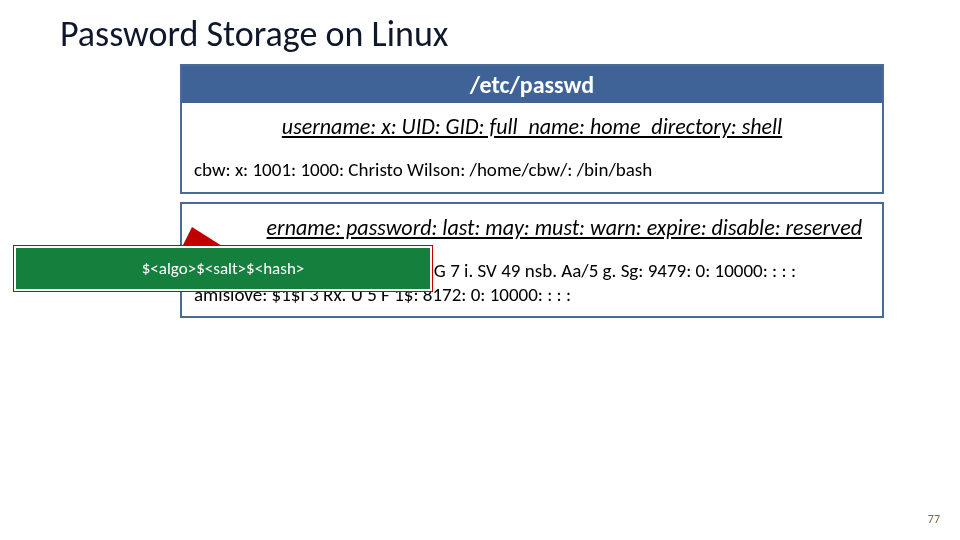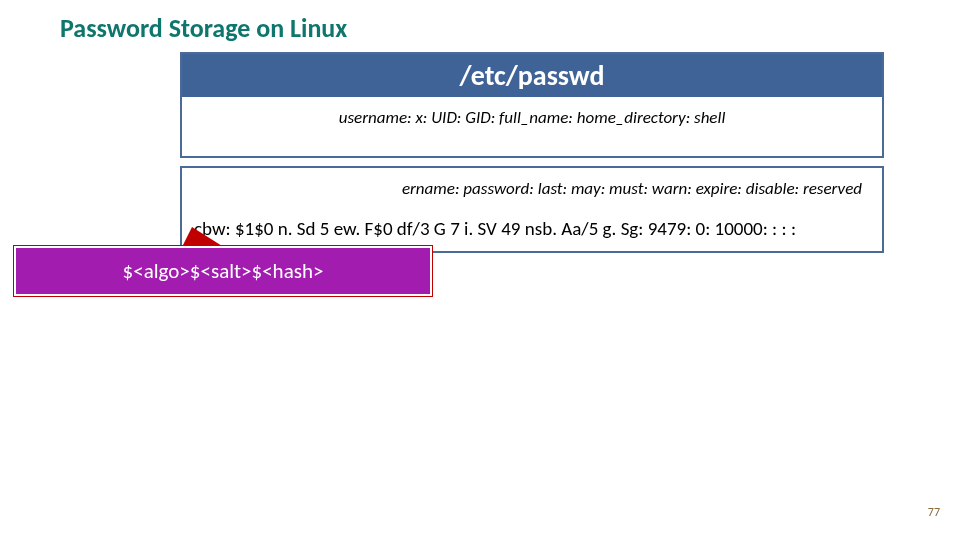--- a/index.html
+++ b/index.html
@@ -7,104 +7,107 @@
     padding: 0;
     width: 960px;
     height: 540px;
     font-family: Calibri, "Segoe UI", sans-serif;
     background: #fff;
     color: #000;
     position: relative;
     overflow: hidden;
   }
   .slide-title {
-    font-size: 26px;
-    font-weight: 700;
+    font-size: 36px;
+    font-weight: 400;
     margin: 12px 0 8px 60px;
-    color: #0f766e;
+    color: #0f172a;
   }
   .panel {
     border: 2px solid #4a6a97;
     margin: 0 0 8px 180px;
     width: 700px;
     background: #fff;
   }
   .panel-header {
     background: #3f6396;
     color: #fff;
     font-weight: 700;
     text-align: center;
     padding: 4px 0;
-    font-size: 28px;
+    font-size: 24px;
   }
   .panel-italic {
     font-style: italic;
     text-align: center;
     padding: 10px 6px;
-    font-size: 17px;
+    font-size: 22px;
+    text-decoration: underline;
   }
   .panel-body {
     padding: 8px 12px 10px 12px;
     font-size: 19px;
     line-height: 1.25;
   }
   .callout {
     position: absolute;
     left: 14px;
     top: 246px;
     width: 398px;
-    background: #a21caf;
+    background: #15803d;
     color: #fff;
     border: 2px solid #fff;
     padding: 10px 8px 10px 8px;
-    font-size: 21px;
+    font-size: 17px;
     line-height: 1.25;
     text-align: center;
     box-shadow: 0 0 0 1px #c00000;
     z-index: 5;
   }
   .callout-tail {
     position: absolute;
     left: 180px;
     top: 227px;
     width: 0;
     height: 0;
     border-left: 12px solid transparent;
     border-right: 38px solid transparent;
     border-bottom: 24px solid #c00000;
     z-index: 4;
   }
   .page-num {
     position: absolute;
     right: 20px;
-    bottom: 21px;
+    bottom: 14px;
     font-size: 12px;
     color: #8a6a3a;
   }
   .p2 {
     margin-top: 4px;
   }
 </style>
 </head>
 <body>
 
 <h1 class="slide-title">Password Storage on Linux</h1>
 
 <div class="panel">
   <div class="panel-header">/etc/passwd</div>
   <div class="panel-italic">username: x: UID: GID: full_name: home_directory: shell</div>
   <div class="panel-body">
+    <div>cbw: x: 1001: 1000: Christo Wilson: /home/cbw/: /bin/bash</div>
   </div>
 </div>
 
 <div class="callout-tail"></div>
 <div class="callout">
   <div>$&lt;algo&gt;$&lt;salt&gt;$&lt;hash&gt;</div>
 </div>
 
 <div class="panel p2">
   <div class="panel-italic" style="text-align:right; padding-right:20px;">ername: password: last: may: must: warn: expire: disable: reserved</div>
   <div class="panel-body">
     <div>cbw: $1$0 n. Sd 5 ew. F$0 df/3 G 7 i. SV 49 nsb. Aa/5 g. Sg: 9479: 0: 10000: : : :</div>
+    <div>amislove: $1$l 3 Rx. U 5 F 1$: 8172: 0: 10000: : : :</div>
   </div>
 </div>
 
 <div class="page-num">77</div>
 
 </body></html>

